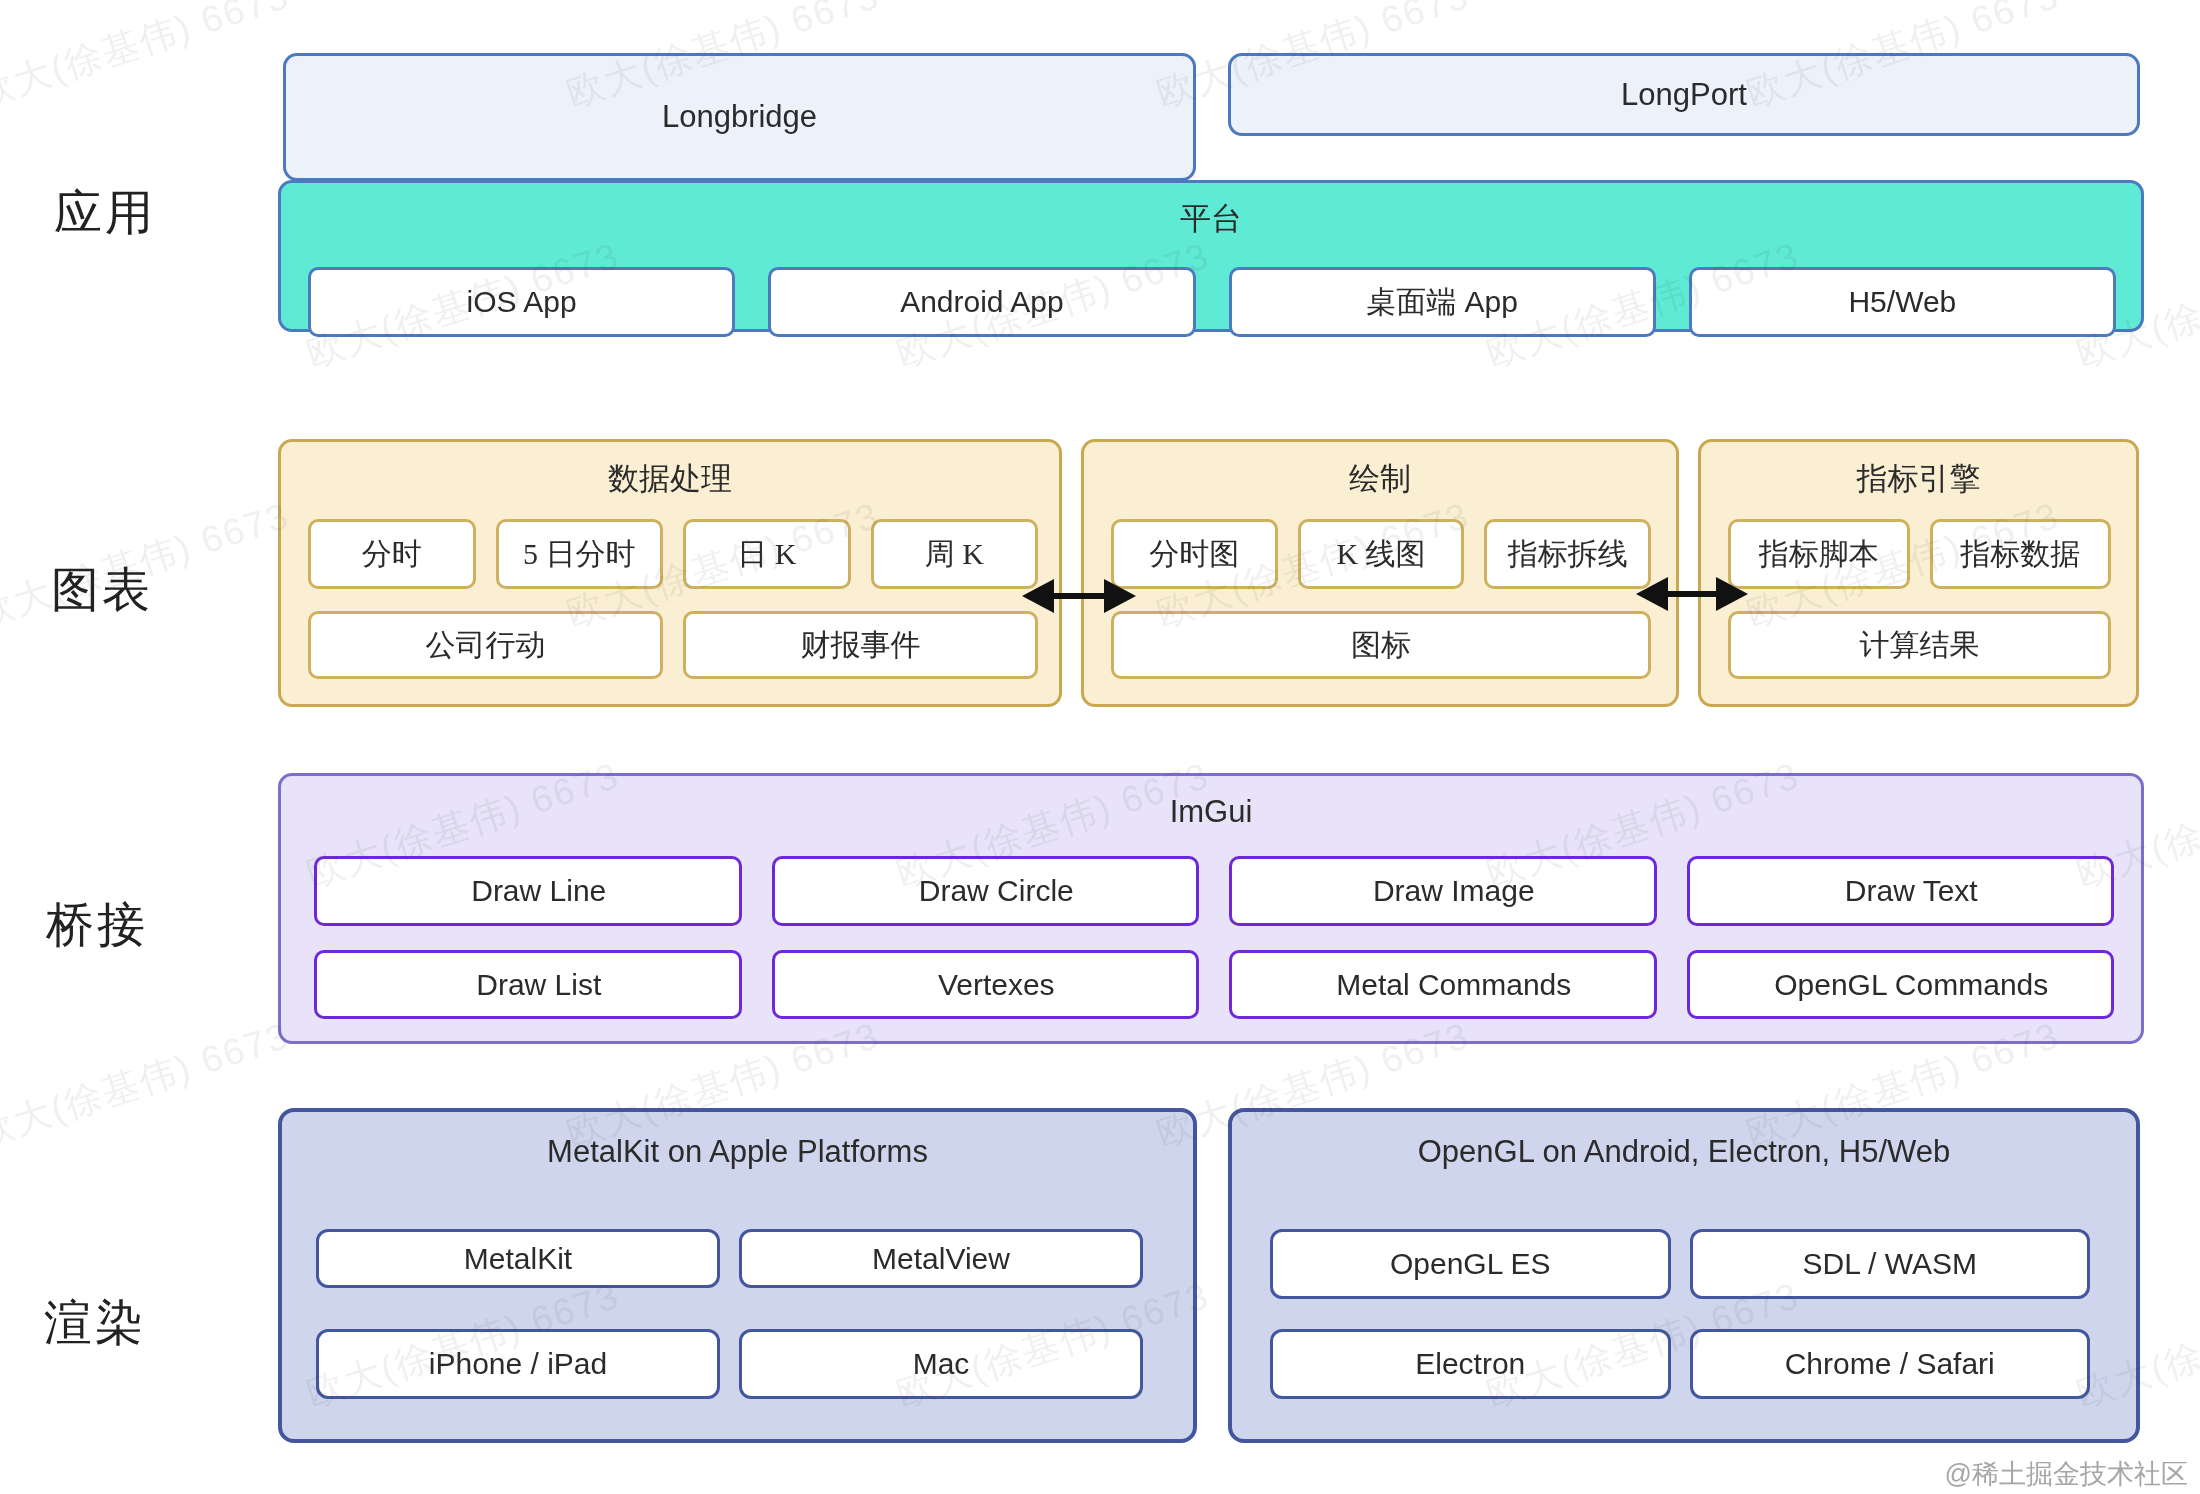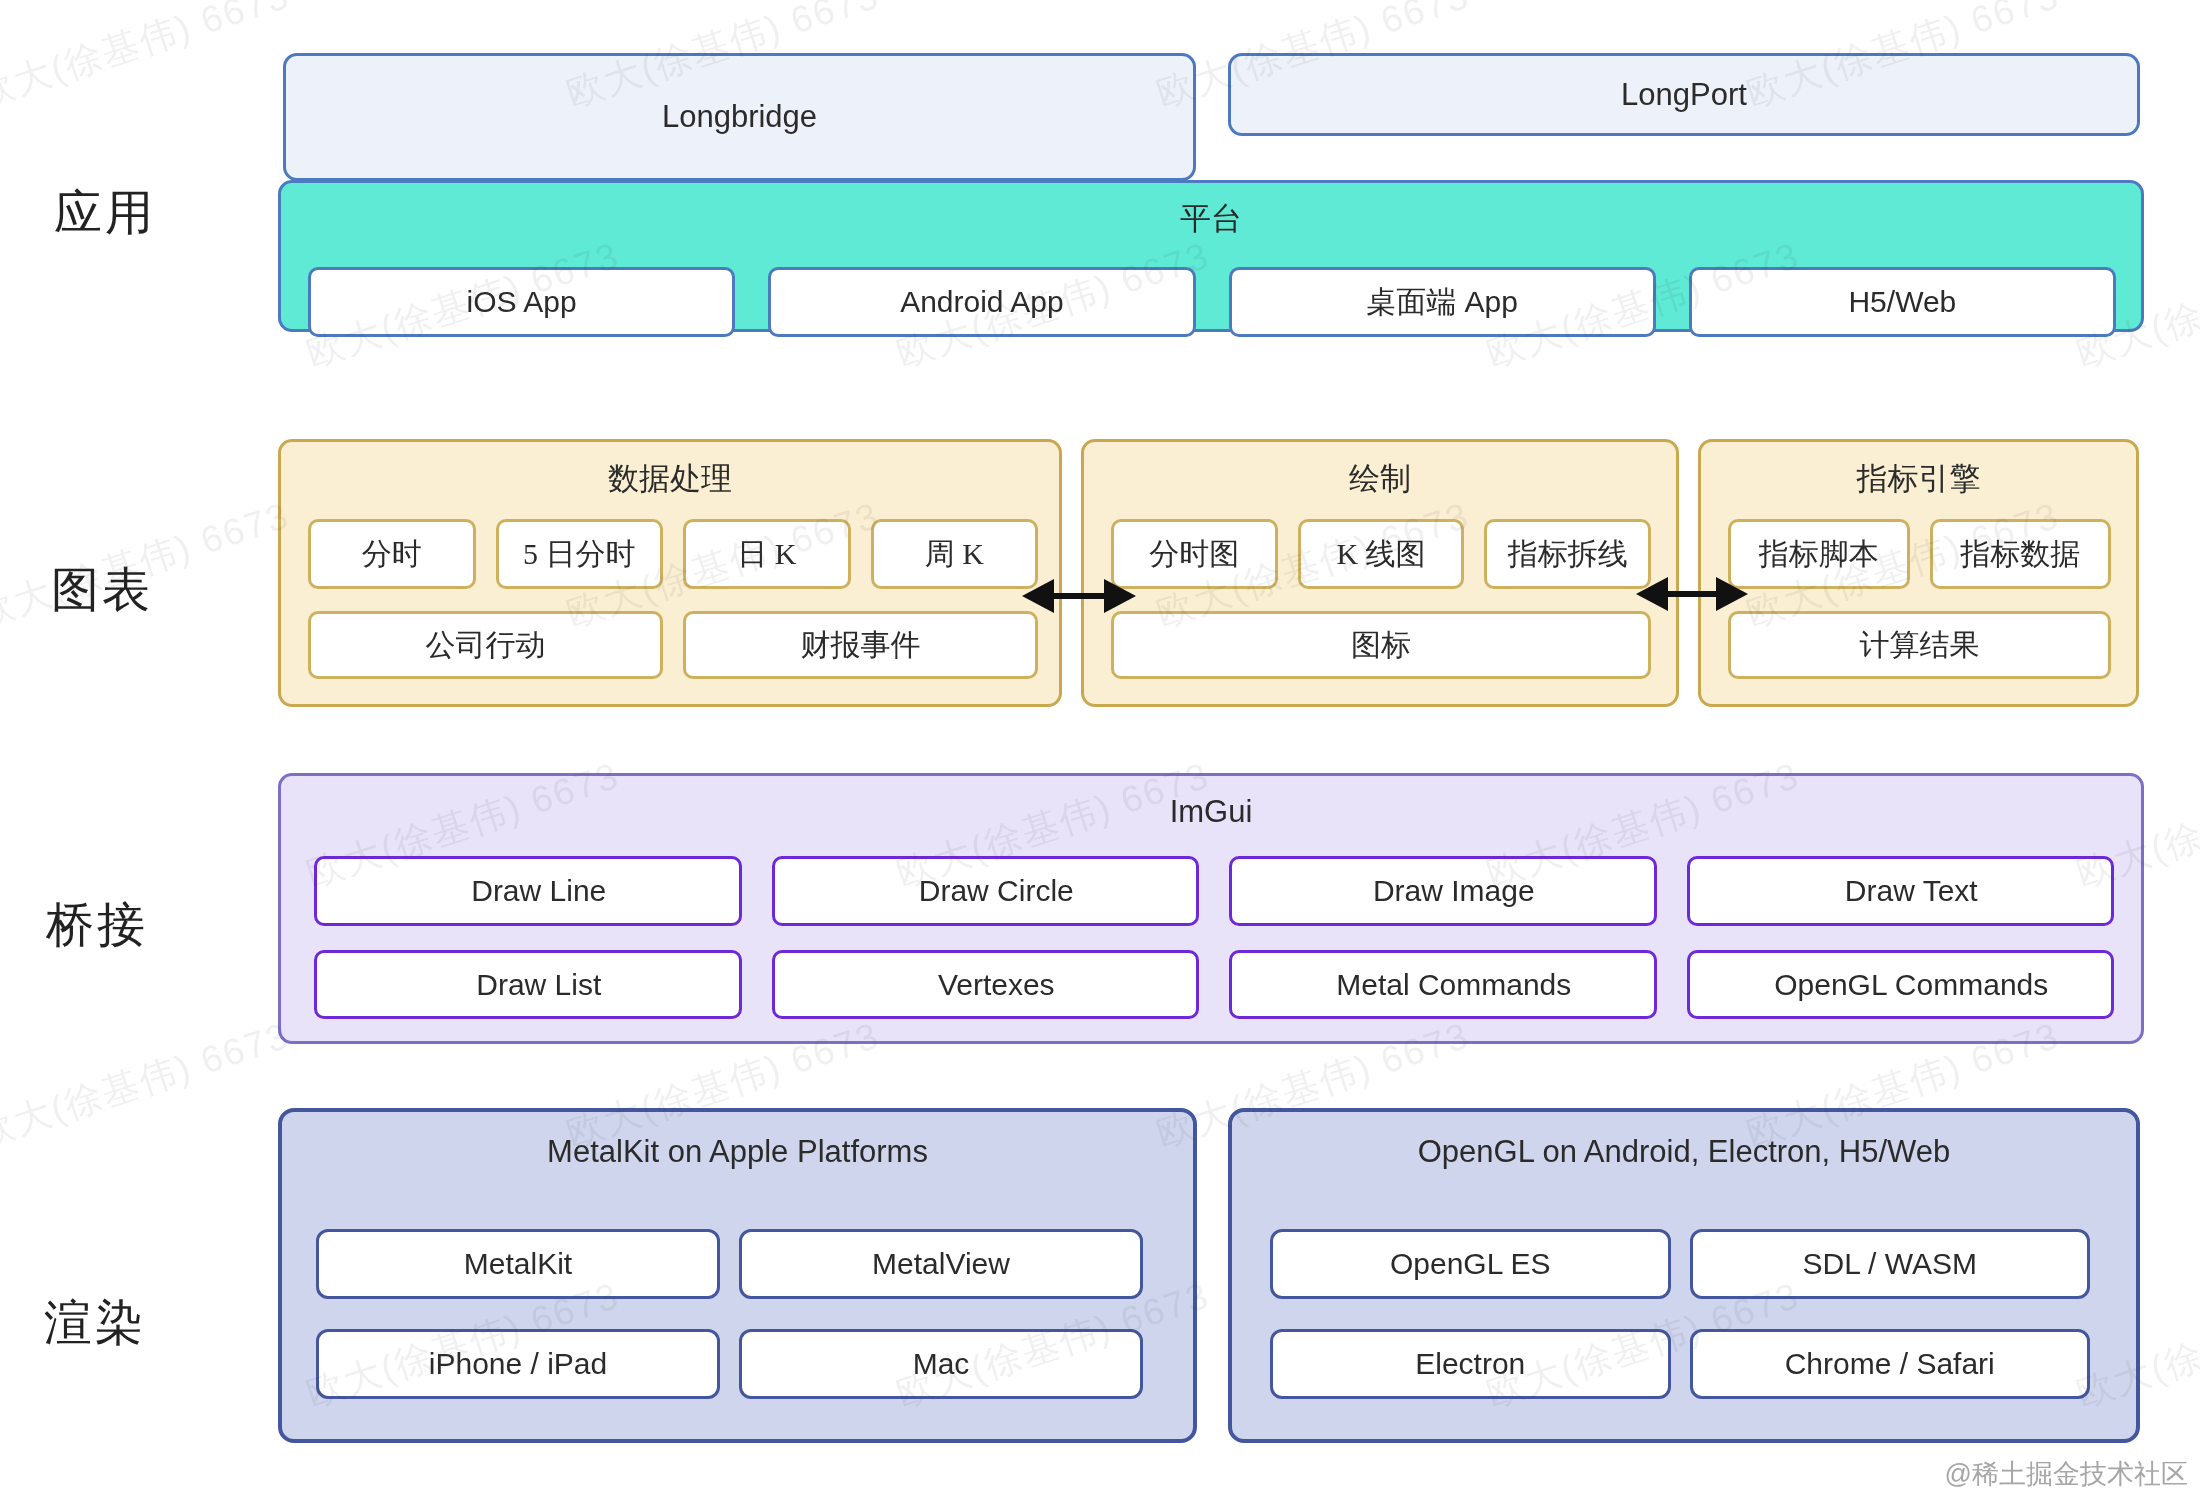--- a/index.html
+++ b/index.html
@@ -59,21 +59,21 @@
   .box-imgui .box-title{top:18px;}
   .purple-chip{border:3px solid #6d28d9;padding-left:22px;}
   .imgui-chips1{left:33px;right:27px;top:80px;height:70px;gap:30px;}
   .imgui-chips2{left:33px;right:27px;top:174px;height:69px;gap:30px;}
 
   
   .navy{background:var(--navy-fill);border:4px solid var(--navy-border);border-radius:16px;}
   .navy .box-title{top:22px;}
   .navy-chip{border:3.5px solid var(--navy-border);border-radius:12px;}
   .box-metal{left:278px;top:1108px;width:919px;height:335px;}
-  .metal-chips1{left:34px;right:50px;top:117px;height:70px;gap:19px;}
+  .metal-chips1{left:34px;right:50px;top:117px;height:59px;gap:19px;}
   .metal-chips2{left:34px;right:50px;top:217px;height:70px;gap:19px;}
   .box-opengl{left:1228px;top:1108px;width:912px;height:335px;}
   .opengl-chips1{left:38px;right:46px;top:117px;height:70px;gap:19px;}
   .opengl-chips2{left:38px;right:46px;top:217px;height:70px;gap:19px;}
 
   
   .arrows{position:absolute;left:0;top:0;width:2200px;height:1494px;z-index:3;pointer-events:none;}
 
   
   .wm-layer{position:absolute;left:0;top:0;width:2200px;height:1494px;z-index:4;pointer-events:none;overflow:hidden;}

